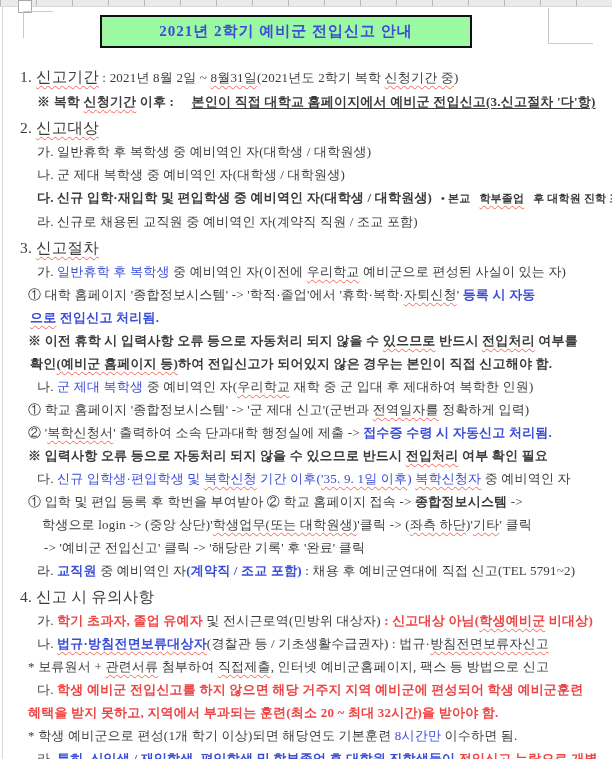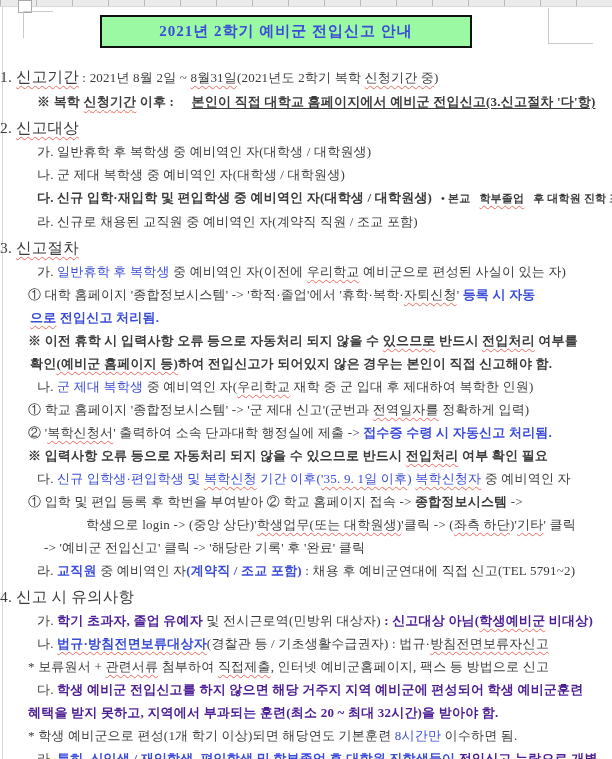--- a/index.html
+++ b/index.html
@@ -19,34 +19,34 @@
   .tr-h{top:43px;left:548px;width:45px;height:1px;}
 
   
   .title-box{position:absolute;top:15px;left:100px;width:368px;height:29px;
              border:2px solid #101010;display:flex;align-items:center;justify-content:center;}
   .title-text{font-size:15px;font-weight:bold;letter-spacing:1px;}
 
   
   .doc{position:absolute;top:62px;left:0;right:6px;}
   .line{line-height:23px;font-size:13px;color:#3b3b3b;white-space:nowrap;letter-spacing:.2px;}
-  .sec{font-size:15.5px;margin-top:3px;line-height:24px;}
+  .sec{padding-left:20px;font-size:15.5px;margin-top:3px;line-height:24px;}
   .i1{padding-left:37px;}
   .i2{padding-left:28px;}
   .i3{padding-left:30px;}
-  .i3b{padding-left:86px;}
+  .i3b{padding-left:42px;}
   .i4{padding-left:44px;}
   .dk{color:#3b3b3b;font-size:13px;font-weight:normal;}
   .bb{font-weight:bold;}
   .u{text-decoration:underline;text-underline-offset:2px;margin-left:14px;}
   .w{text-decoration-line:underline;text-decoration-style:wavy;text-decoration-color:#f4695c;text-decoration-thickness:1px;text-underline-offset:3px;}
   .uw{text-decoration:underline;text-underline-offset:2px;}
   .sm{font-size:11px;margin-left:6px;}
 </style>
-<style>.sec{color:#3a4cd8;}.blue{color:#3a4cd8;}.red{color:#4c1d95;}.orange{color:#ec7021;}.line{color:#3b3b3b;}.title-box{background:#9bf8a3;}.title-text{color:#3a4cd8;}</style></head>
+<style>.sec{color:#3a4cd8;}.blue{color:#3a4cd8;}.red{color:#ef4444;}.orange{color:#ec7021;}.line{color:#3b3b3b;}.title-box{background:#9bf8a3;}.title-text{color:#3a4cd8;}</style></head>
 <body>
 
 <div class="page">
   <div class="ruler"></div>
   <div class="tabstop"></div>
   <div class="page-edge-left"></div>
   <div class="mark tl-h"></div>
   <div class="mark tl-v"></div>
   <div class="mark tr-v"></div>
   <div class="mark tr-h"></div>

